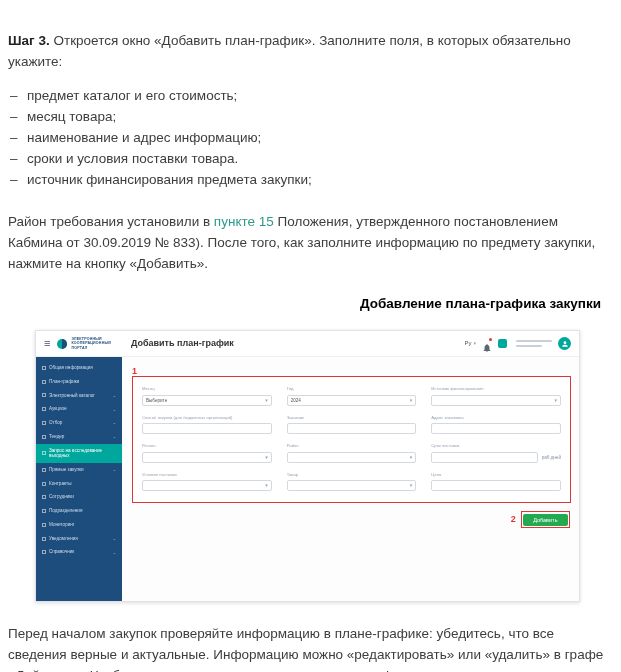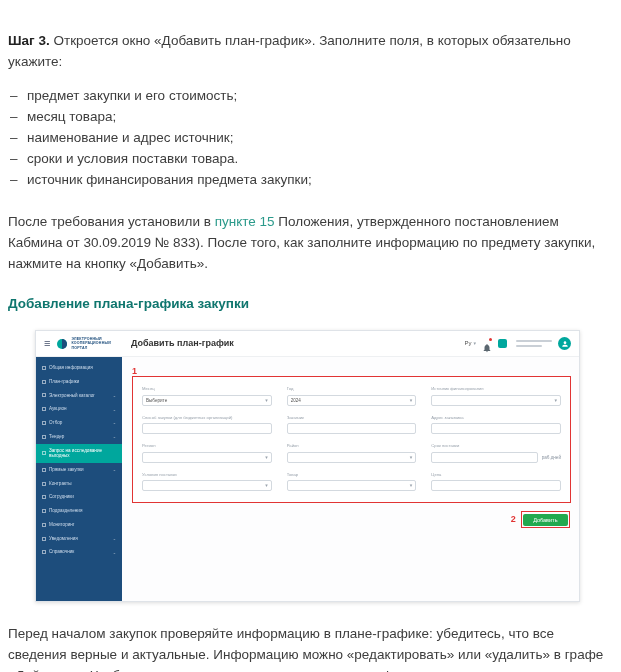--- a/index.html
+++ b/index.html
@@ -9,21 +9,21 @@
     font-family: "Liberation Sans", sans-serif;
     color: #3d3d3d;
   }
   .doc { padding: 9px 8px 0 8px; font-size: 13.5px; line-height: 1.55; }
   .para { margin-bottom: 13px; margin-top: 22px; }
   .para strong { color: #222; }
   .bullets { list-style: none; margin: 0 0 13px 2px; }
   .bullets li { position: relative; padding-left: 17px; }
   .bullets li::before { content: "–"; position: absolute; left: 0; }
   .link { color: #2b9a8b; cursor: pointer; text-decoration: none; }
-  .caption { font-weight: bold; color: #0f766e; margin: 19px 0 15px; }
+  .caption { font-weight: bold; color: #000000; margin: 19px 12px 15px; text-align: right; }
 
   
   .shot-wrap { margin: 0 0 20px 27px; }
   .shot {
     position: relative; width: 545px; height: 272px; background: #fff;
     border: 1px solid #dfe3e8; box-shadow: 0 1px 4px rgba(0,0,0,.14);
   }
   .shot-header { height: 26px; display: flex; align-items: center; gap: 6px;
     padding: 0 8px; border-bottom: 1px solid #eef0f2; }
   .burger { font-size: 11px; color: #44506a; line-height: 1; cursor: pointer; }
@@ -73,28 +73,28 @@
     padding: 3px 10px; border: none; border-radius: 2px; font-family: inherit; cursor: pointer; }
 </style>
 </head>
 <body>
 
 <div class="doc">
 
   <p class="para"><strong>Шаг 3.</strong><span> Откроется окно «Добавить план-график». Заполните поля, в которых обязательно укажите:</span></p>
 
   <ul class="bullets">
-    <li>предмет закупки и его стоимость;</li>
+    <li>предмет каталог и его стоимость;</li>
     <li>месяц товара;</li>
-    <li>наименование и адрес источник;</li>
+    <li>наименование и адрес информацию;</li>
     <li>сроки и условия поставки товара.</li>
     <li>источник финансирования предмета закупки;</li>
   </ul>
 
-  <p class="para"><span>После требования установили в </span><a class="link">пункте 15</a><span> Положения, утвержденного постановлением Кабмина от 30.09.2019 № 833). После того, как заполните информацию по предмету закупки, нажмите на кнопку «Добавить».</span></p>
+  <p class="para"><span>Район требования установили в </span><a class="link">пункте 15</a><span> Положения, утвержденного постановлением Кабмина от 30.09.2019 № 833). После того, как заполните информацию по предмету закупки, нажмите на кнопку «Добавить».</span></p>
 
   <p class="caption">Добавление плана-графика закупки</p>
 
   <div class="shot-wrap">
     <div class="shot">
 
       <div class="shot-header">
         <span class="burger">≡</span>
         <span class="logo">
           <svg width="12" height="12" viewBox="0 0 24 24">

